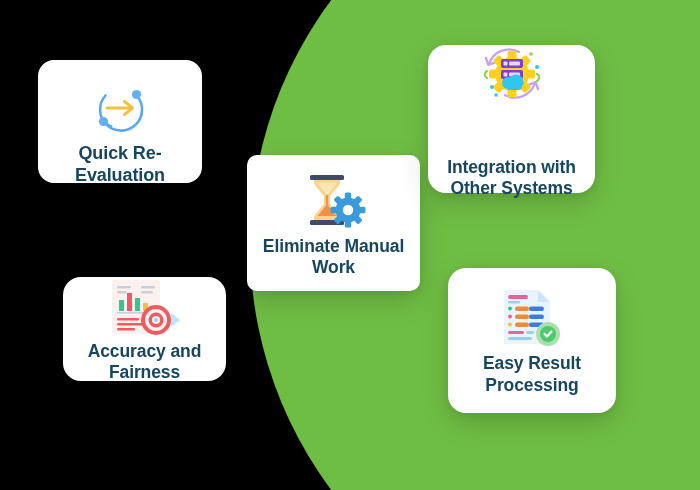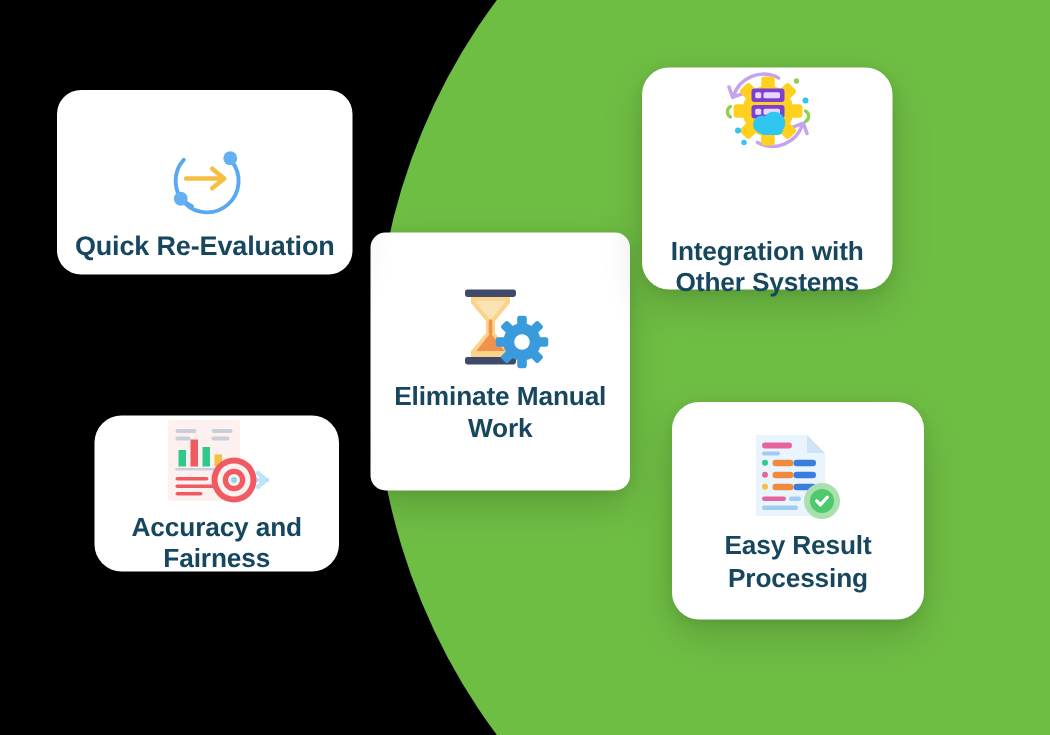--- a/index.html
+++ b/index.html
@@ -46,34 +46,34 @@
   .card .card-label {
     color: #17475f;
     font-weight: bold;
     text-align: center;
     line-height: 1.22;
     letter-spacing: -0.1px;
   }
 
   
   #card-quick {
-    left: 38px;  top: 60px;  width: 197px; height: 123px;
+    left: 38px;  top: 60px;  width: 164px; height: 123px;
     border-radius: 16px;
     padding: 28px 8px 6px;
   }
   #card-quick .card-label { font-size: 18px; margin-top: 6px; }
 
   #card-integration {
     left: 428px; top: 45px;  width: 167px; height: 148px;
     padding: 12px 10px 10px;
   }
   #card-integration .card-label { font-size: 17.5px; margin-top: 6px; }
 
   #card-eliminate {
-    left: 247px; top: 155px; width: 173px; height: 172px;
+    left: 247px; top: 155px; width: 173px; height: 136px;
     border-radius: 10px;
     padding: 10px 6px 8px;
     z-index: 3;
   }
   #card-eliminate .card-label { font-size: 17.5px; margin-top: 6px; }
 
   #card-accuracy {
     left: 63px;  top: 277px; width: 163px; height: 104px;
     padding: 10px 8px 8px;
   }

